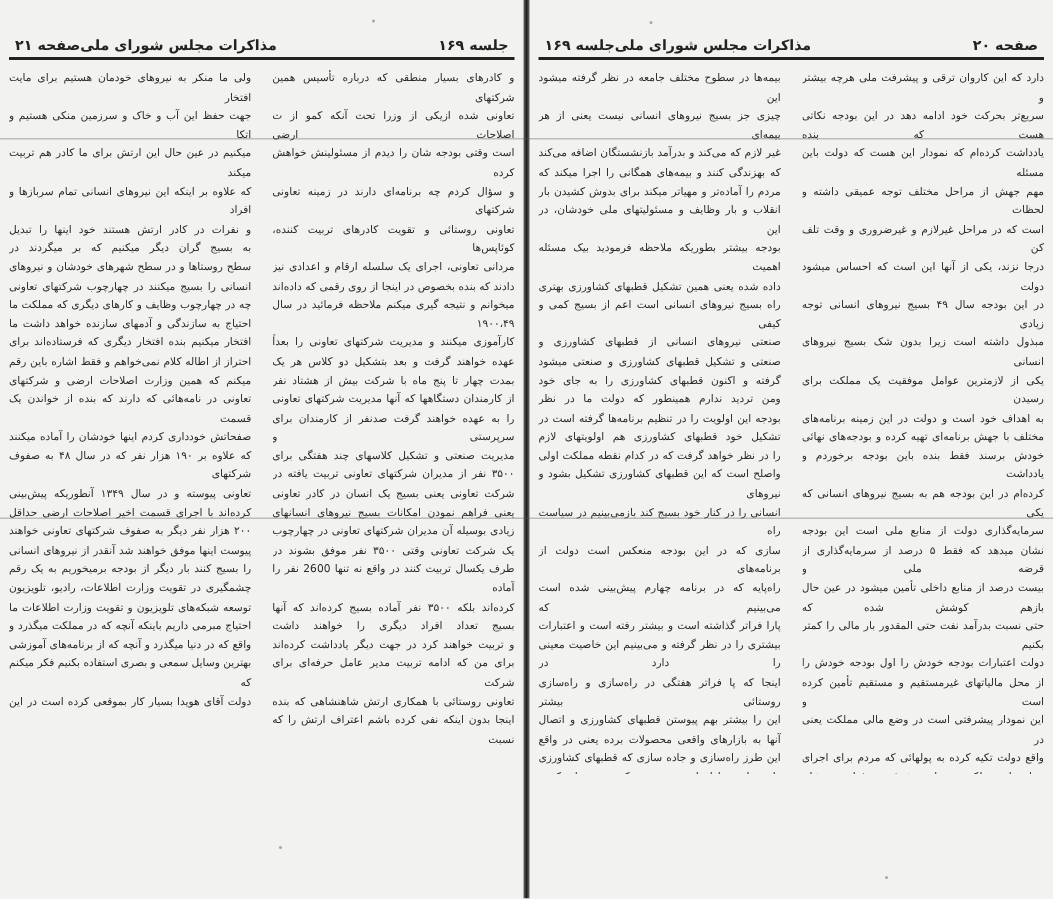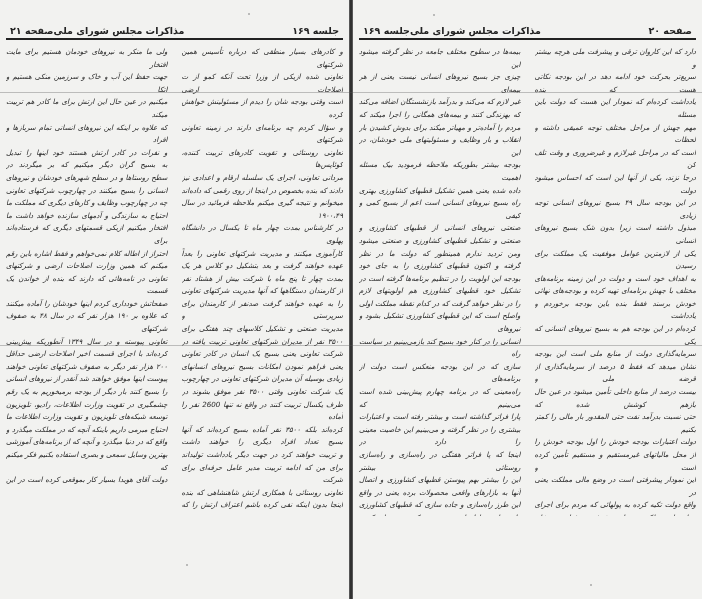--- a/index.html
+++ b/index.html
@@ -27,21 +27,20 @@
     border-bottom: 2px solid #222; color: #222;
   }
   .running-head .center { flex: 1; text-align: left; }
   .columns {
     direction: rtl; display: flex; gap: 14px; margin-top: 6px; height: 470px;
   }
   .col {
     flex: 1; font-size: 7.1px; line-height: 12.6px; text-align: justify;
     text-align-last: justify; color: #2a2a2a; overflow: hidden;
     letter-spacing: -0.1px;
-    font-style: italic;
   }
   .col p { margin: 0; }
   .crease {
     position: absolute; left: 0; width: 702px; height: 1px; background: rgba(90,90,90,0.35);
   }
   .speck { position: absolute; width: 2px; height: 2px; border-radius: 50%; background: #777; opacity: .6; }
 </style>
 </head>
 <body>
 
@@ -56,52 +55,51 @@
     <div class="columns">
       <div class="col">
           <p>و کادرهای بسیار منطقی که درباره تأسیس همین شرکتهای</p>
           <p>تعاونی شده ازیکی از وزرا تحت آنکه کمو از ت اصلاحات ارضی</p>
           <p>است وقتی بودجه شان را دیدم از مسئولینش خواهش کرده</p>
           <p>و سؤال کردم چه برنامه‌ای دارند در زمینه تعاونی شرکتهای</p>
           <p>تعاونی روستائی و تقویت کادرهای تربیت کننده، کوئاپس‌ها</p>
           <p>مردانی تعاونی، اجرای یک سلسله ارقام و اعدادی نیز</p>
           <p>دادند که بنده بخصوص در اینجا از روی رقمی که داده‌اند</p>
           <p>میخوانم و نتیجه گیری میکنم ملاحظه فرمائید در سال ۱۹۰۰،۴۹</p>
-          <p>در کارشناس بمدت چهار ماه تا یکسال در دانشگاه پهلوی</p>
           <p>کارآموزی میکنند و مدیریت شرکتهای تعاونی را بعداً</p>
           <p>عهده خواهند گرفت و بعد بتشکیل دو کلاس هر یک</p>
           <p>بمدت چهار تا پنج ماه با شرکت بیش از هشتاد نفر</p>
           <p>از کارمندان دستگاهها که آنها مدیریت شرکتهای تعاونی</p>
           <p>را به عهده خواهند گرفت صدنفر از کارمندان برای سرپرستی و</p>
           <p>مدیریت صنعتی و تشکیل کلاسهای چند هفتگی برای</p>
           <p>۳۵۰۰ نفر از مدیران شرکتهای تعاونی تربیت یافته در</p>
           <p>شرکت تعاونی یعنی بسیج یک انسان در کادر تعاونی</p>
           <p>یعنی فراهم نمودن امکانات بسیج نیروهای انسانهای</p>
           <p>زیادی بوسیله آن مدیران شرکتهای تعاونی در چهارچوب</p>
           <p>یک شرکت تعاونی وقتی ۳۵۰۰ نفر موفق بشوند در</p>
           <p>طرف یکسال تربیت کنند در واقع نه تنها 2600 نفر را آماده</p>
           <p>کرده‌اند بلکه ۳۵۰۰ نفر آماده بسیج کرده‌اند که آنها</p>
           <p>بسیج تعداد افراد دیگری را خواهند داشت</p>
-          <p>و تربیت خواهند کرد در جهت دیگر یادداشت تولید‌اند</p>
+          <p>و تربیت خواهند کرد در جهت دیگر یادداشت کرده‌اند</p>
           <p>برای من که ادامه تربیت مدیر عامل حرفه‌ای برای شرکت</p>
           <p>تعاونی روستائی با همکاری ارتش شاهنشاهی که بنده</p>
           <p>اینجا بدون اینکه نفی کرده باشم اعتراف ارتش را که نسبت</p>
         </div>
       <div class="col">
           <p>ولی ما منکر به نیروهای خودمان هستیم برای مایت افتخار</p>
           <p>جهت حفظ این آب و خاک و سرزمین منکی هستیم و اتکا</p>
           <p>میکنیم در عین حال این ارتش برای ما کادر هم تربیت میکند</p>
           <p>که علاوه بر اینکه این نیروهای انسانی تمام سربازها و افراد</p>
           <p>و نفرات در کادر ارتش هستند خود اینها را تبدیل</p>
           <p>به بسیج گران دیگر میکنیم که بر میگردند در</p>
           <p>سطح روستاها و در سطح شهرهای خودشان و نیروهای</p>
           <p>انسانی را بسیج میکنند در چهارچوب شرکتهای تعاونی</p>
           <p>چه در چهارچوب وظایف و کارهای دیگری که مملکت ما</p>
           <p>احتیاج به سازندگی و آدمهای سازنده خواهد داشت ما</p>
-          <p>افتخار میکنیم ازیکی قسمتهای دیگری که فرستاده‌اند برای</p>
+          <p>افتخار میکنیم بنده افتخار دیگری که فرستاده‌اند برای</p>
           <p>احتراز از اطاله کلام نمی‌خواهم و فقط اشاره باین رقم</p>
           <p>میکنم که همین وزارت اصلاحات ارضی و شرکتهای</p>
           <p>تعاونی در نامه‌هائی که دارند که بنده از خواندن یک قسمت</p>
           <p>صفحاتش خودداری کردم اینها خودشان را آماده میکنند</p>
           <p>که علاوه بر ۱۹۰ هزار نفر که در سال ۴۸ به صفوف شرکتهای</p>
           <p>تعاونی پیوسته و در سال ۱۳۴۹ آنطوریکه پیش‌بینی</p>
           <p>کرده‌اند با اجرای قسمت اخیر اصلاحات ارضی حداقل</p>
           <p>۲۰۰ هزار نفر دیگر به صفوف شرکتهای تعاونی خواهند</p>
           <p>پیوست اینها موفق خواهند شد آنقدر از نیروهای انسانی</p>
           <p>را بسیج کنند بار دیگر از بودجه برمیخوریم به یک رقم</p>
@@ -151,29 +149,29 @@
           <p>چیزی جز بسیج نیروهای انسانی نیست یعنی از هر بیمه‌ای</p>
           <p>غیر لازم که می‌کند و بدرآمد بازنشستگان اضافه می‌کند</p>
           <p>که بهزندگی کنند و بیمه‌های همگانی را اجرا میکند که</p>
           <p>مردم را آماده‌تر و مهیاتر میکند برای بدوش کشیدن بار</p>
           <p>انقلاب و بار وظایف و مسئولیتهای ملی خودشان، در این</p>
           <p>بودجه بیشتر بطوریکه ملاحظه فرمودید بیک مسئله اهمیت</p>
           <p>داده شده یعنی همین تشکیل قطبهای کشاورزی بهتری</p>
           <p>راه بسیج نیروهای انسانی است اعم از بسیج کمی و کیفی</p>
           <p>صنعتی نیروهای انسانی از قطبهای کشاورزی و</p>
           <p>صنعتی و تشکیل قطبهای کشاورزی و صنعتی میشود</p>
+          <p>گرفته و اکنون قطبهای کشاورزی را به جای خود</p>
           <p>ومن تردید ندارم همینطور که دولت ما در نظر</p>
-          <p>گرفته و اکنون قطبهای کشاورزی را به جای خود</p>
           <p>بودجه این اولویت را در تنظیم برنامه‌ها گرفته است در</p>
           <p>تشکیل خود قطبهای کشاورزی هم اولویتهای لازم</p>
           <p>را در نظر خواهد گرفت که در کدام نقطه مملکت اولی</p>
           <p>واصلح است که این قطبهای کشاورزی تشکیل بشود و نیروهای</p>
           <p>انسانی را در کنار خود بسیج کند بازمی‌بینیم در سیاست راه</p>
           <p>سازی که در این بودجه منعکس است دولت از برنامه‌های</p>
-          <p>راه‌معینی که در برنامه چهارم پیش‌بینی شده است می‌بینیم که</p>
+          <p>راه‌پایه که در برنامه چهارم پیش‌بینی شده است می‌بینیم که</p>
           <p>پارا فراتر گذاشته است و بیشتر رفته است و اعتبارات</p>
           <p>بیشتری را در نظر گرفته و می‌بینیم این خاصیت معینی را دارد در</p>
           <p>اینجا که پا فراتر هفتگی در راه‌سازی و راه‌سازی روستائی بیشتر</p>
           <p>این را بیشتر بهم پیوستن قطبهای کشاورزی و اتصال</p>
           <p>آنها به بازارهای واقعی محصولات برده یعنی در واقع</p>
           <p>این طرز راه‌سازی و جاده سازی که قطبهای کشاورزی</p>
           <p>را متصل به بازارهای حقیقی می کند یعنی تولید کننده</p>
         </div>
     </div>
   </div>

